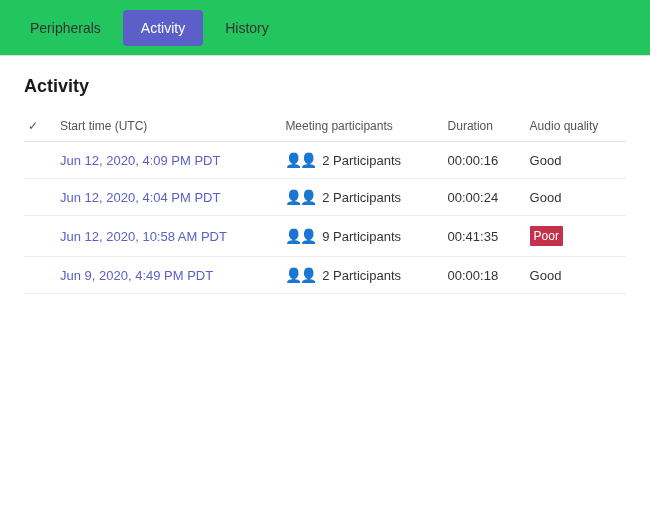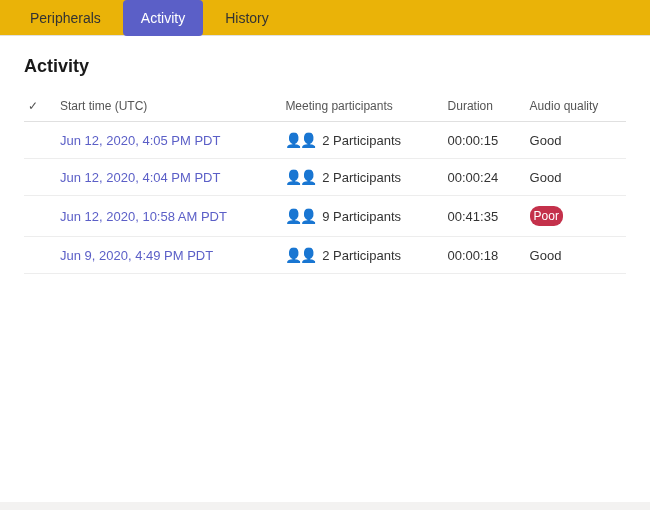--- a/index.html
+++ b/index.html
@@ -8,23 +8,23 @@
       font-size: 13px;
       background: #f3f2f1;
       width: 650px;
       height: 510px;
       overflow: hidden;
     }
 
     .tab-bar {
       display: flex;
       align-items: center;
-      background: #eab308;
+      background: #22c55e;
       padding: 0 12px;
-      height: 36px;
+      height: 56px;
       border-bottom: 1px solid #e0e0e0;
       gap: 4px;
     }
 
     .tab {
       padding: 8px 16px;
       cursor: pointer;
       border-radius: 4px;
       color: #333;
       font-size: 14px;
@@ -122,21 +122,21 @@
     }
 
     .badge-good {
       color: #333;
     }
 
     .badge-poor {
       background: #c4314b;
       color: #fff;
       padding: 3px 4px;
-      border-radius: 9px;
+      border-radius: 1px;
       font-size: 12px;
       font-weight: 500;
       display: inline-block;
     }
   </style>
 </head>
 <body>
 
 <div class="tab-bar">
 <div class="tab">Peripherals</div>
@@ -152,30 +152,30 @@
         <th class="check-col">
           <span class="checkmark">✓</span>
         </th>
         <th>Start time (UTC)</th>
         <th>Meeting participants</th>
         <th>Duration</th>
         <th>Audio quality</th>
       </tr>
     </thead>
     <tbody id="table-body">
-        <tr>
-          <td class="check-col"></td>
-          <td><a class="start-time-link">Jun 12, 2020, 4:05 PM PDT</a></td>
+    <tr>
+          <td class="check-col"></td>
+          <td><a class="start-time-link">Jun 12, 2020, 4:09 PM PDT</a></td>
           <td>
             <div class="participants-cell">
               <span style="font-size: 14px; color: rgb(85, 85, 85); letter-spacing: -2px;">👤👤</span>
               <span>2 Participants</span>
             </div>
           </td>
-          <td class="duration-cell">00:00:15</td>
+          <td class="duration-cell">00:00:16</td>
           <td class="audio-quality-cell"><span class="badge-good">Good</span></td>
         </tr>
         <tr>
           <td class="check-col"></td>
           <td><a class="start-time-link">Jun 12, 2020, 4:04 PM PDT</a></td>
           <td>
             <div class="participants-cell">
               <span style="font-size: 14px; color: rgb(85, 85, 85); letter-spacing: -2px;">👤👤</span>
               <span>2 Participants</span>
             </div>

